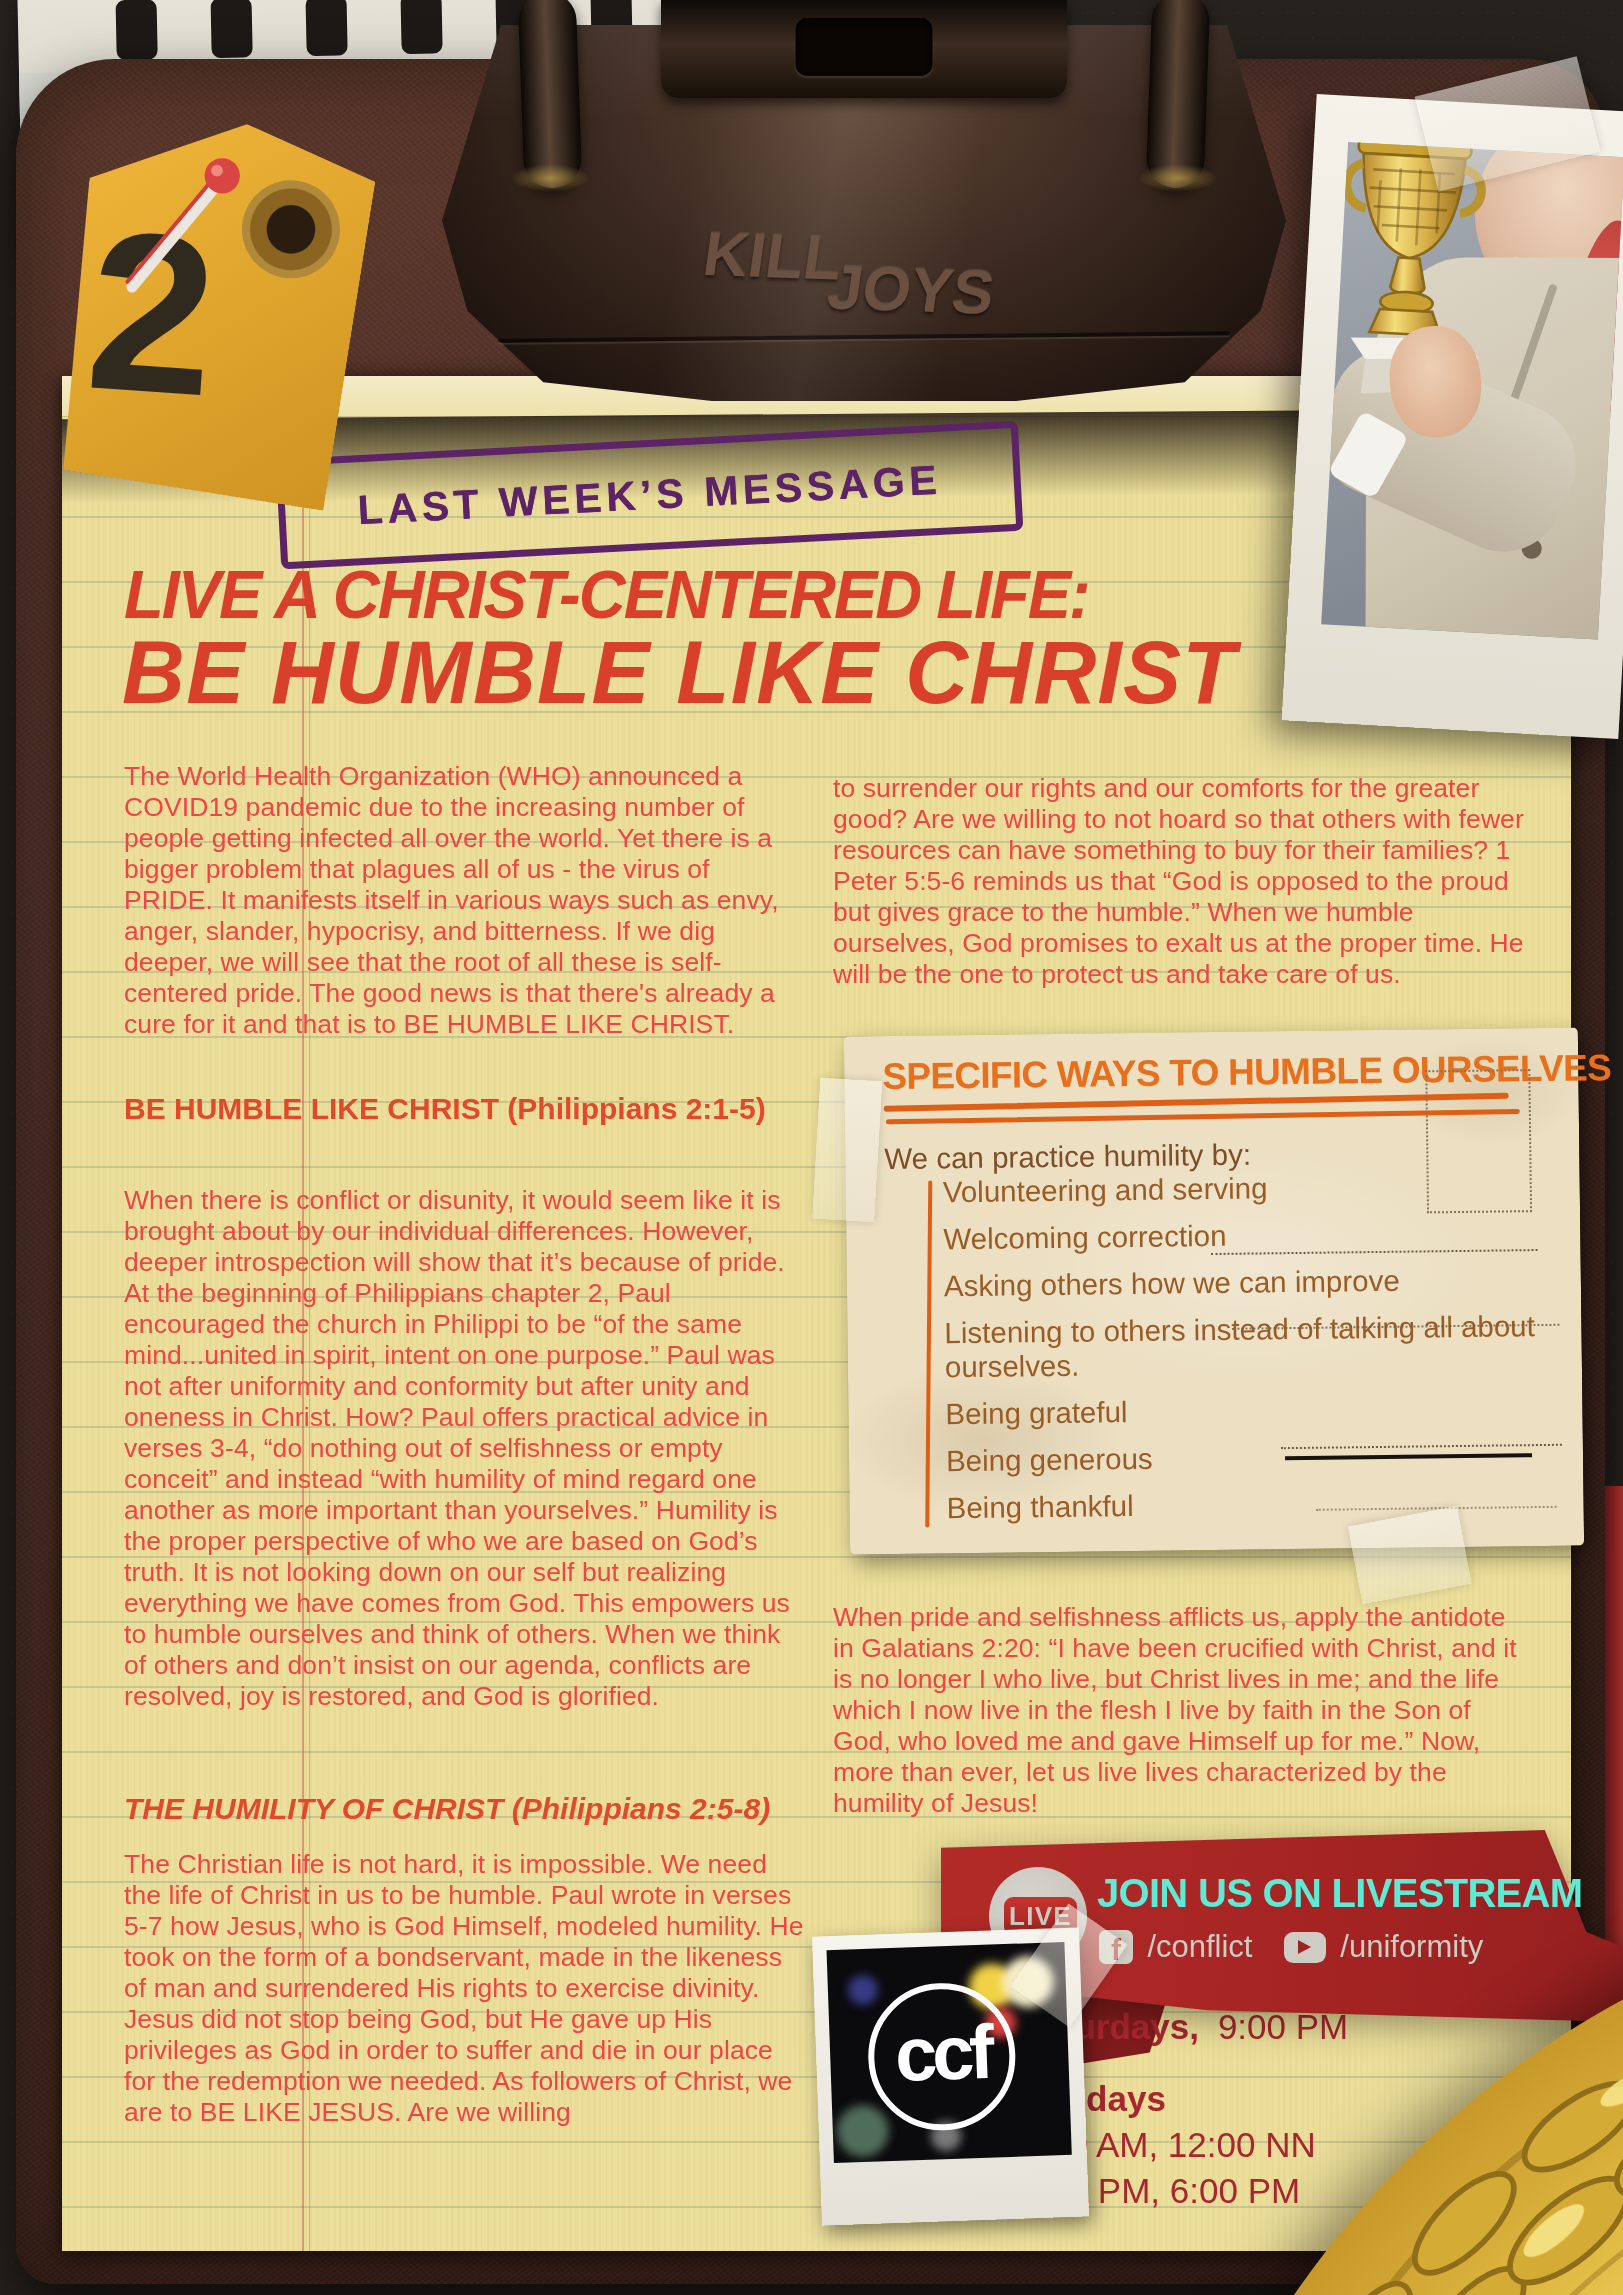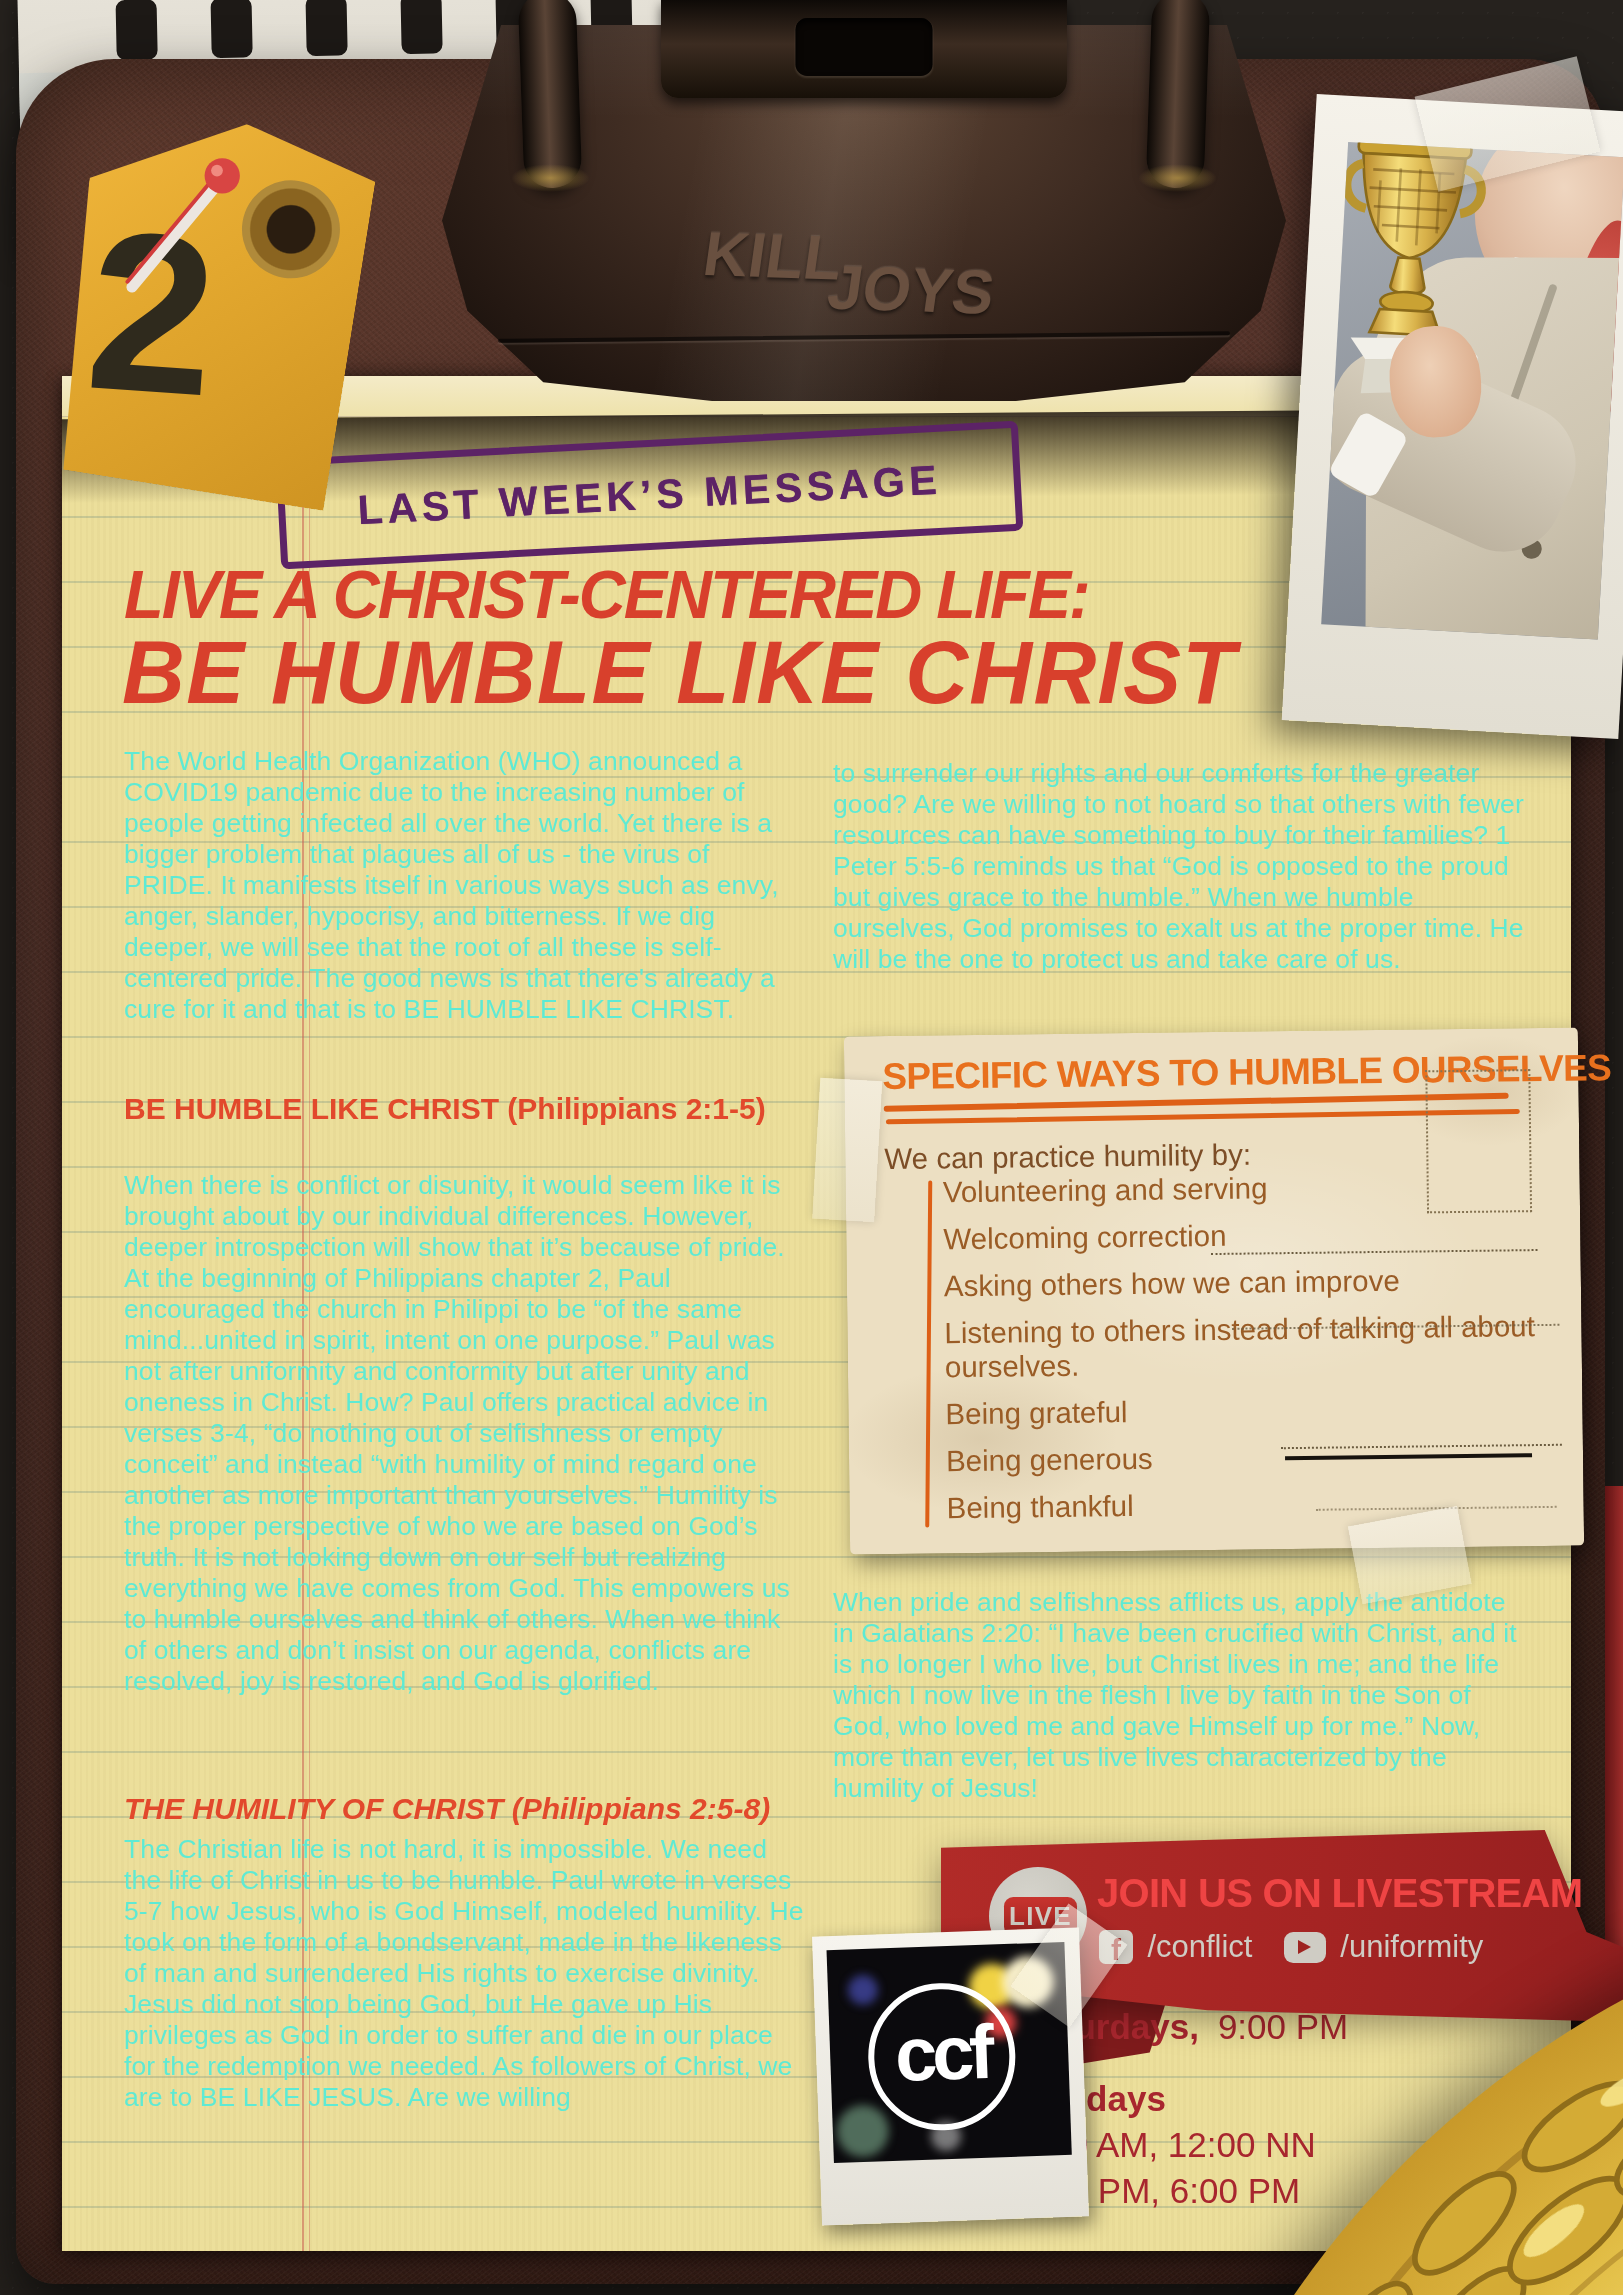--- a/index.html
+++ b/index.html
@@ -57,21 +57,21 @@
     color:#5c2366; font-weight:bold; font-size:41px; letter-spacing:4.6px; white-space:nowrap;
     text-shadow:0 0 0.7px #5c2366; }
 
   
   .title1 { left:124px; top:556px; z-index:4; font-style:italic; font-weight:bold; font-size:65px;
     letter-spacing:-2px; color:#d8402c; white-space:nowrap; transform:scaleY(1.04); transform-origin:left top;}
   .title2 { left:122px; top:621px; z-index:4; font-style:italic; font-weight:bold; font-size:87px;
     letter-spacing:1.3px; color:#d8402c; white-space:nowrap; transform:scaleY(1.02); transform-origin:left top;}
 
   
-  .body-txt { z-index:4; font-size:26.5px; line-height:31px; color:#5eead4; letter-spacing:0.1px; }
+  .body-txt { z-index:4; font-size:26.5px; line-height:31px; color:#ef4444; letter-spacing:0.1px;margin-top:15px; }
   .sec-h { z-index:4; font-size:30px; font-weight:bold; color:#e2492c; white-space:nowrap; }
 
   
   .card { left:847px; top:1032px; width:734px; height:518px; z-index:5; transform:rotate(-.7deg);
     background:#ecdfc2; border-radius:5.2px;
     box-shadow:5.2px 9.2px 22px rgba(0,0,0,.4);
     background-image:radial-gradient(ellipse 196px 105px at 18% 78%, rgba(122,90,45,.14), transparent 70%),
                      radial-gradient(ellipse 131px 79px at 88% 12%, rgba(122,90,45,.12), transparent 70%),
                      radial-gradient(ellipse 327px 170px at 55% 45%, rgba(255,255,255,.25), transparent 70%); }
   .card-title { position:absolute; left:38px; top:19.6px; font-size:37px; font-weight:bold; letter-spacing:-0.7px;
@@ -97,21 +97,21 @@
   .banner { left:941px; top:1830px; width:683px; height:196px; z-index:5;
     filter:drop-shadow(0 10.5px 17px rgba(0,0,0,.35)); }
   .banner-shape { position:absolute; inset:0;
     background:linear-gradient(97deg,#b12b28 0%,#a52423 55%,#941f1f 100%);
     clip-path:polygon(0 9%, 88.4% 0, 94.5% 52%, 100% 60%, 100% 98%, 39% 92%, 0 77%); }
   .live-circle { position:absolute; left:48px; top:37px; width:98px; height:98px; border-radius:50%;
     background:radial-gradient(circle at 40% 35%, #d6d4cc, #c2c0b8); }
   .live-pill { position:absolute; left:63px; top:67px; width:73px; height:39px; border-radius:9.2px;
     background:linear-gradient(#c8342e,#9e2421); display:flex; align-items:center; justify-content:center;
     color:#cfccc4; font-weight:bold; font-size:26px; letter-spacing:1.3px; }
-  .banner-head { position:absolute; left:156px; top:41px; font-size:40px; font-weight:bold; color:#ef4444;
+  .banner-head { position:absolute; left:156px; top:41px; font-size:40px; font-weight:bold; color:#5eead4;
     letter-spacing:-0.7px; white-space:nowrap; }
   .social { position:absolute; left:158px; top:99px; display:flex; align-items:center; gap:14.4px;
     color:#cfccc4; font-size:31px; }
   .fb-ic { width:34px; height:34px; border-radius:6.5px; background:#cfccc4; color:#9e2421;
     display:flex; align-items:flex-end; justify-content:center; font-weight:bold; font-size:30px; line-height:29px; overflow:hidden; }
   .yt-ic { width:42px; height:31px; border-radius:9.2px; background:#cfccc4; display:flex; align-items:center; justify-content:center; margin-left:17px;}
   .yt-tri { width:0; height:0; border-left:13px solid #9e2421; border-top:7.9px solid transparent; border-bottom:7.9px solid transparent; }
 
   
   .ccf { left:817px; top:1932px; width:267px; height:289px; z-index:6; transform:rotate(-2deg);

